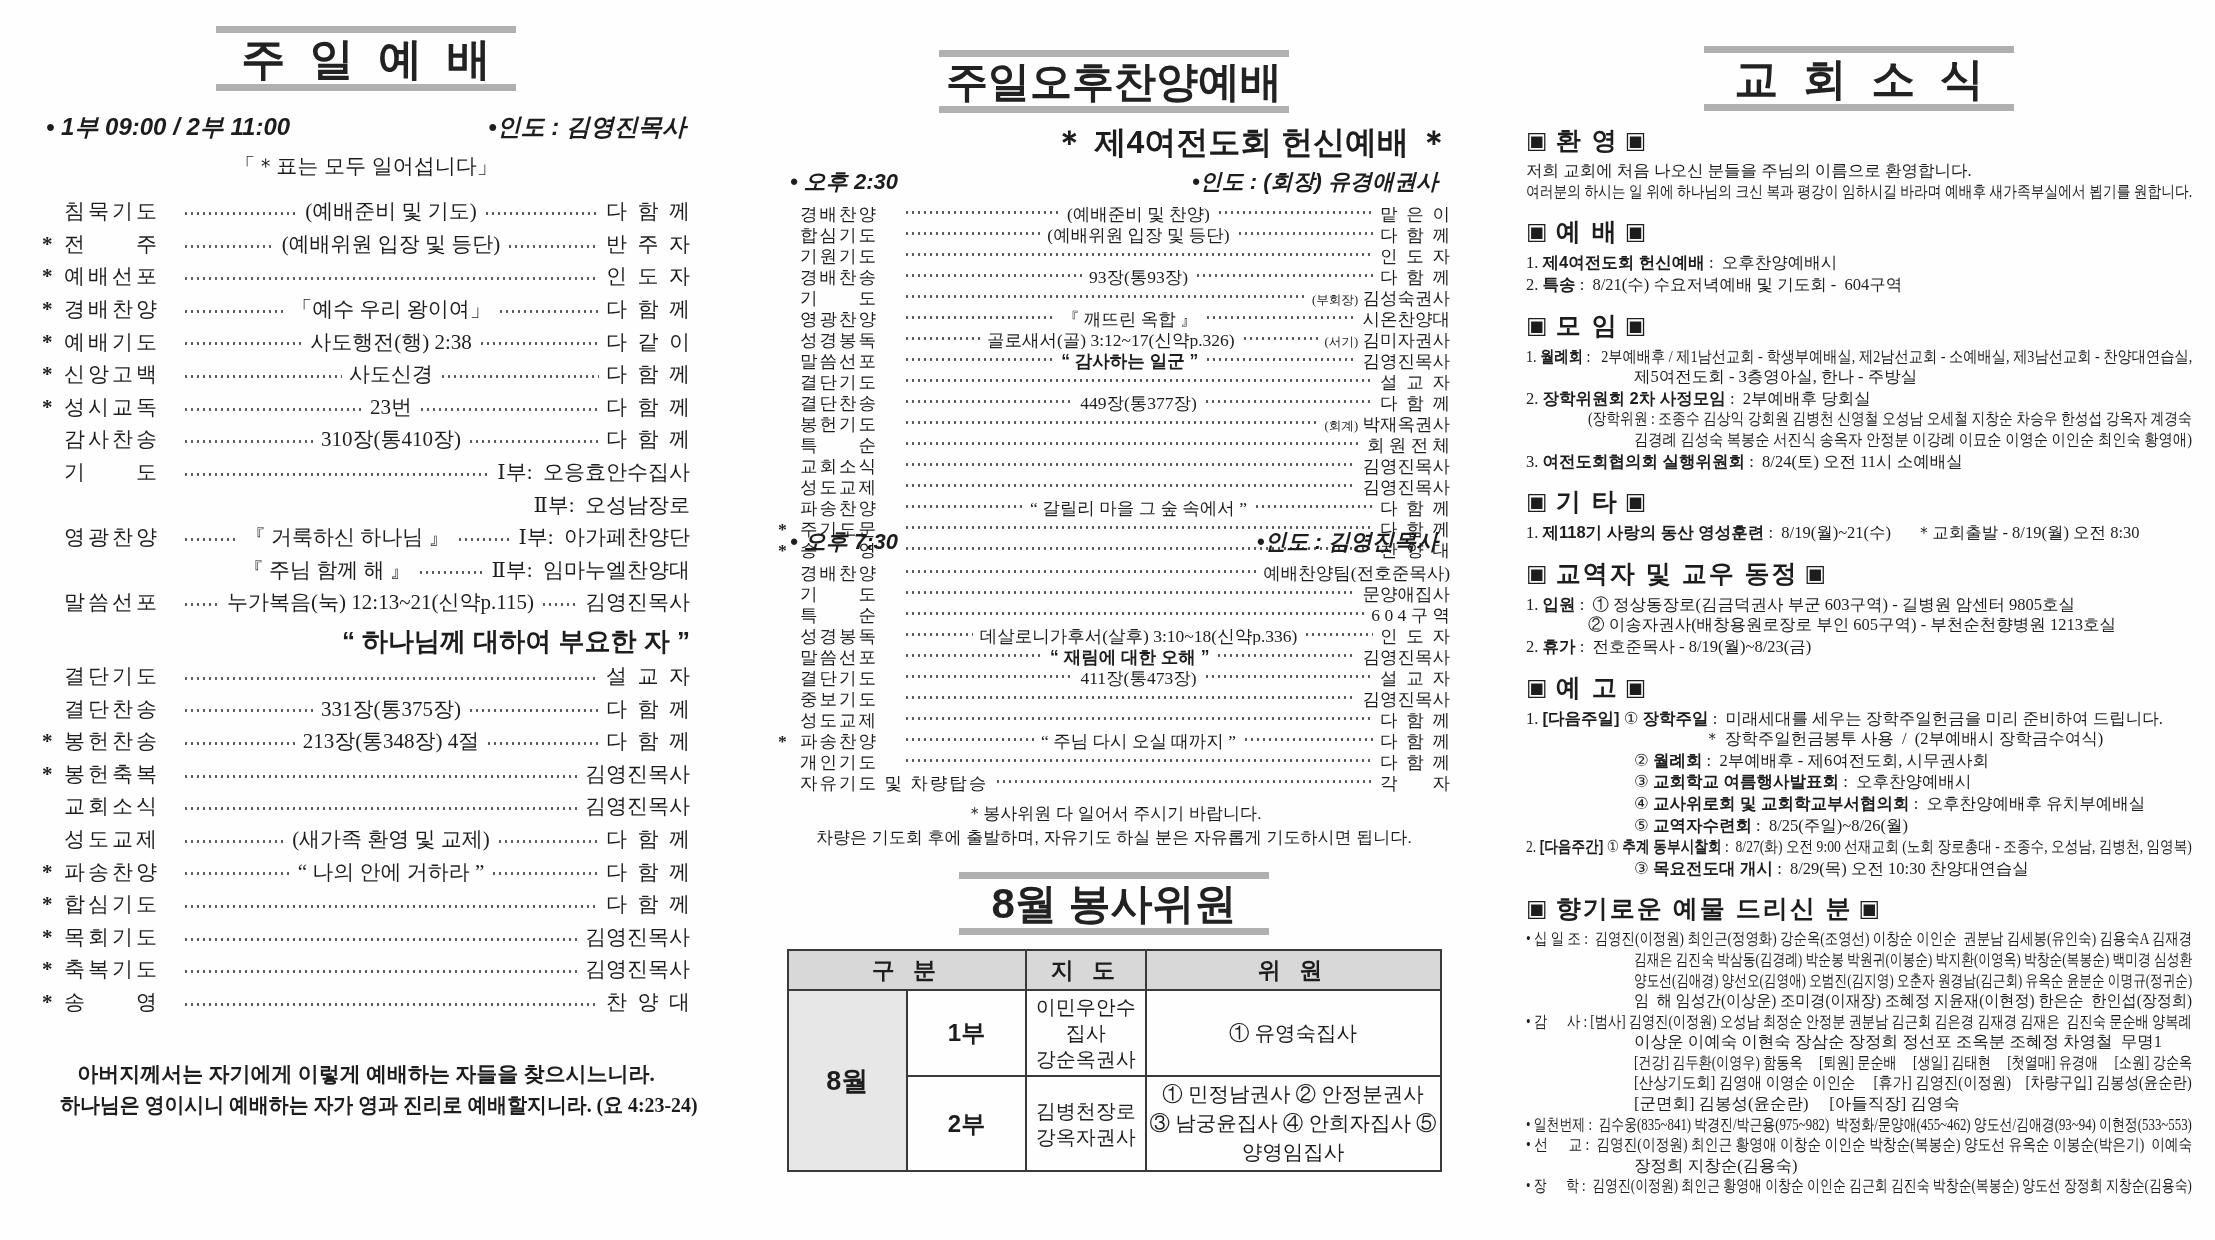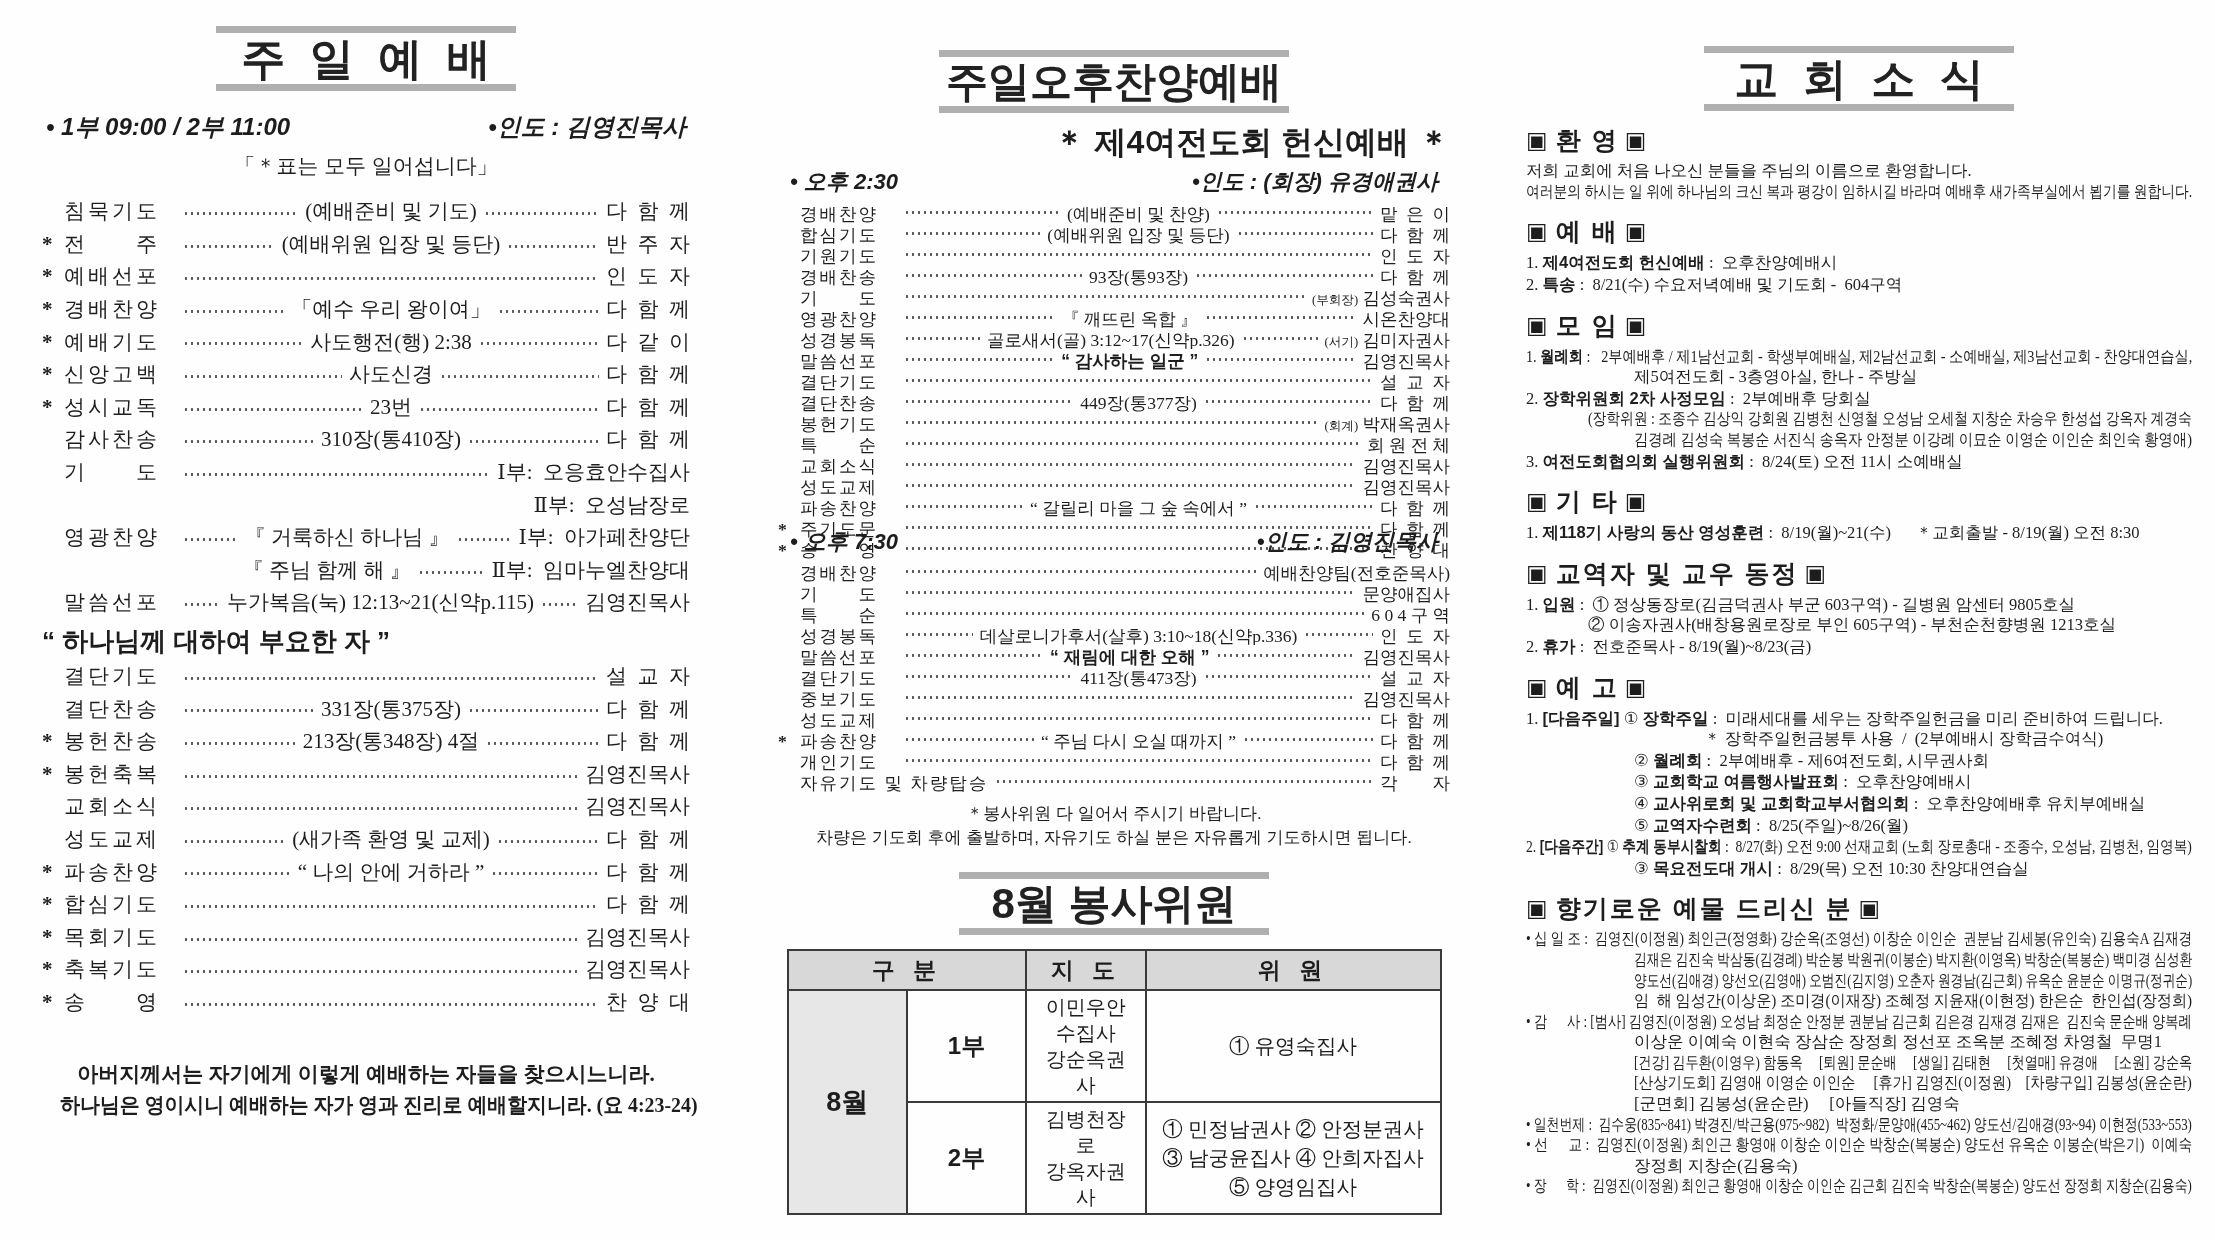--- a/index.html
+++ b/index.html
@@ -40,34 +40,34 @@
   .svc-row{display:flex;align-items:baseline;white-space:pre;overflow:hidden}
   .svc-star{width:22px;font-weight:700;flex:0 0 22px}
   .svc-label{min-width:112px;letter-spacing:3px}
   #afternoon-list .svc-label,#wednesday-list .svc-label{min-width:97px;letter-spacing:2px}
   .svc-center.b{font-weight:700;font-family:"Liberation Sans","DejaVu Sans",sans-serif}
   .svc-right small{font-size:0.72em}
   .dots{flex:1 1 24px;height:3px;align-self:center;margin:0 7px;
         background-image:radial-gradient(circle,#555 1.1px,transparent 1.3px);
         background-size:6px 3px;background-position:0 60%;background-repeat:repeat-x}
   .spacer{flex:1 1 24px}
-  .svc-sermon{text-align:left;font-weight:700;font-size:26px;height:41px;line-height:41px;
+  .svc-sermon{text-align:right;font-weight:700;font-size:26px;height:41px;line-height:41px;
               font-family:"Liberation Sans","DejaVu Sans",sans-serif}
 
   .verse{margin-top:38px;text-align:center;
          font-family:Liberation Serif, serif;font-weight:700}
   .verse .verse-line{font-size:21px;line-height:31px}
 
   .wed-notes{margin-top:10px;text-align:center;
              font-family:"Liberation Sans","DejaVu Sans",sans-serif;font-size:17px;line-height:24px}
 
   
   .cmt-wrap{margin-top:14px}
   table.cmt{width:655px;border-collapse:collapse;table-layout:fixed;margin:0 auto}
-  table.cmt td{border:2px solid #3a3a3a;text-align:center;vertical-align:middle;padding:3px 15px;overflow:hidden}
+  table.cmt td{border:2px solid #3a3a3a;text-align:center;vertical-align:middle;padding:3px 2px;overflow:hidden}
   table.cmt tr.head td{background:#d8d8d8;font-family:"Liberation Sans","DejaVu Sans",sans-serif;
                        font-weight:700;font-size:23px;height:40px;letter-spacing:6px}
   td.month{background:#e7e7e7;font-family:"Liberation Sans","DejaVu Sans",sans-serif;
            font-weight:700;font-size:27px;width:84px}
   td.part{font-family:"Liberation Sans","DejaVu Sans",sans-serif;font-weight:700;font-size:24px;width:84px}
   td.lead{font-size:20px;line-height:26px;width:192px}
   td.mem{font-size:20.5px;line-height:29px;text-align:left;padding-left:14px}
   tr.r1 td{height:58px}
   tr.r2 td{height:70px}
 

